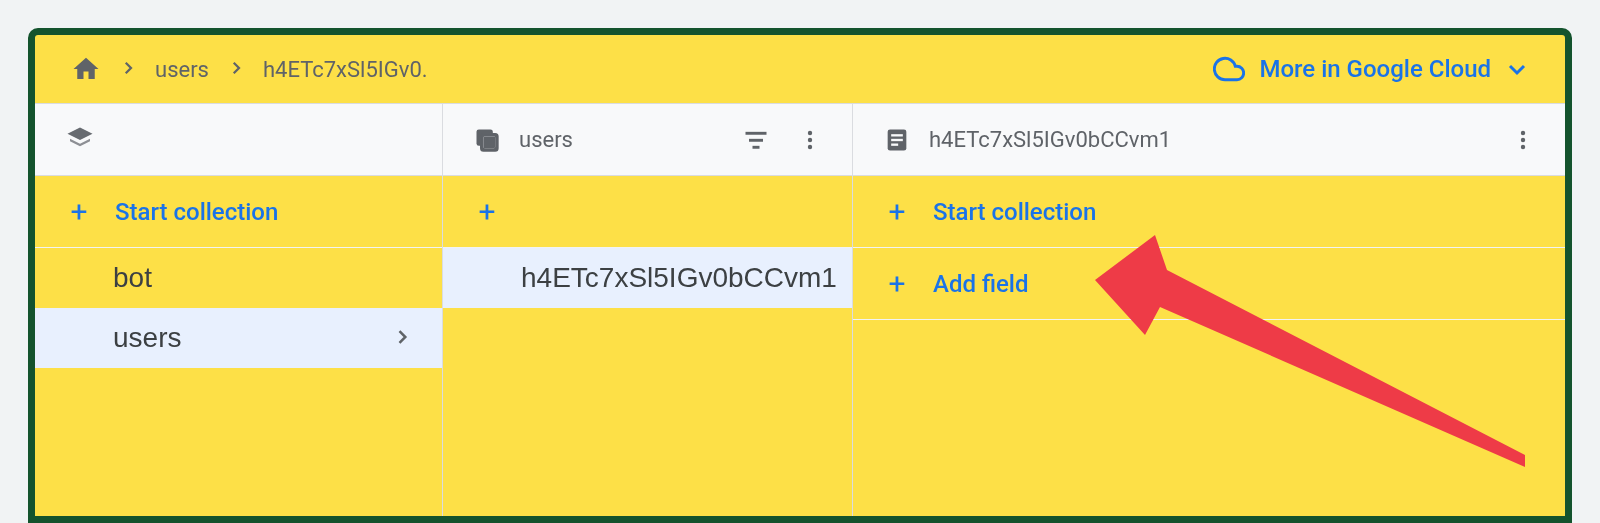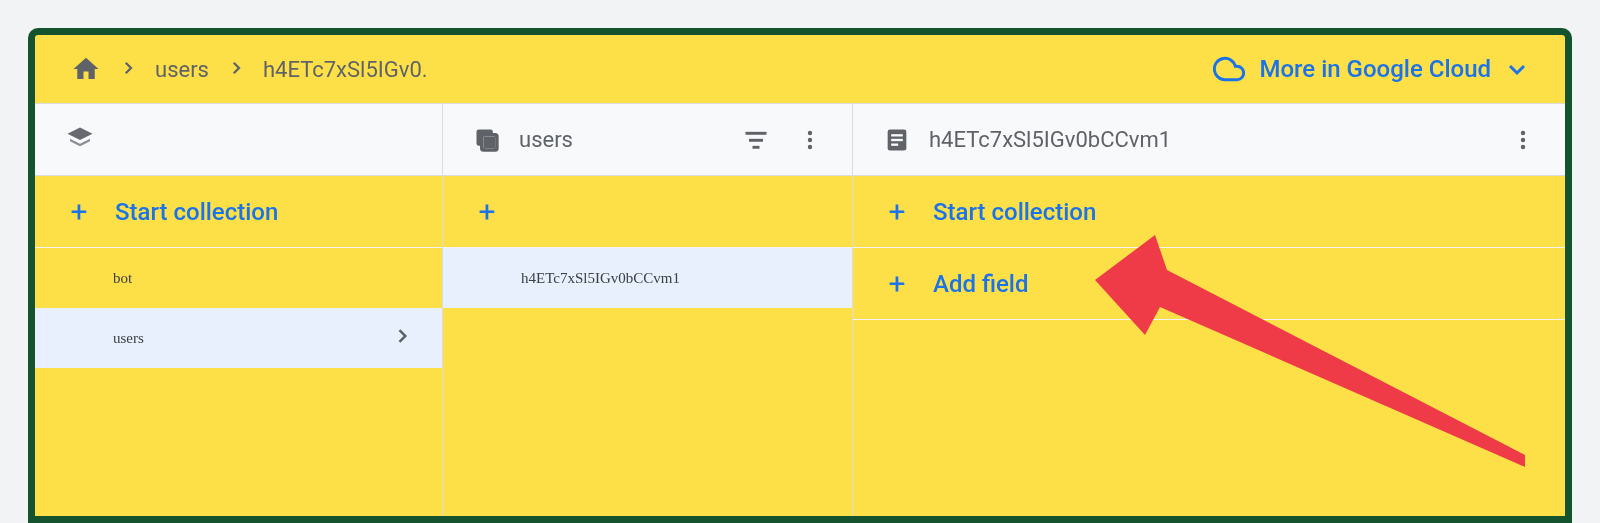--- a/index.html
+++ b/index.html
@@ -97,22 +97,22 @@
       font-weight:400;
       line-height:1;
       width:28px;
       text-align:center;
     }
     .list-row {
       display:flex;
       align-items:center;
       padding:0 30px 0 78px;
       height:60px;
-      font-family: Liberation Serif, serif;
-      font-size:15px;
+      font-family: Liberation Sans, sans-serif;
+      font-size:28px;
       color:#3c4043;
       cursor:pointer;
     }
     .list-row.selected {
       background:#e8f0fe;
     }
     .list-row .chev-right {
       margin-left:auto;
       color:#5f6368;
     }

